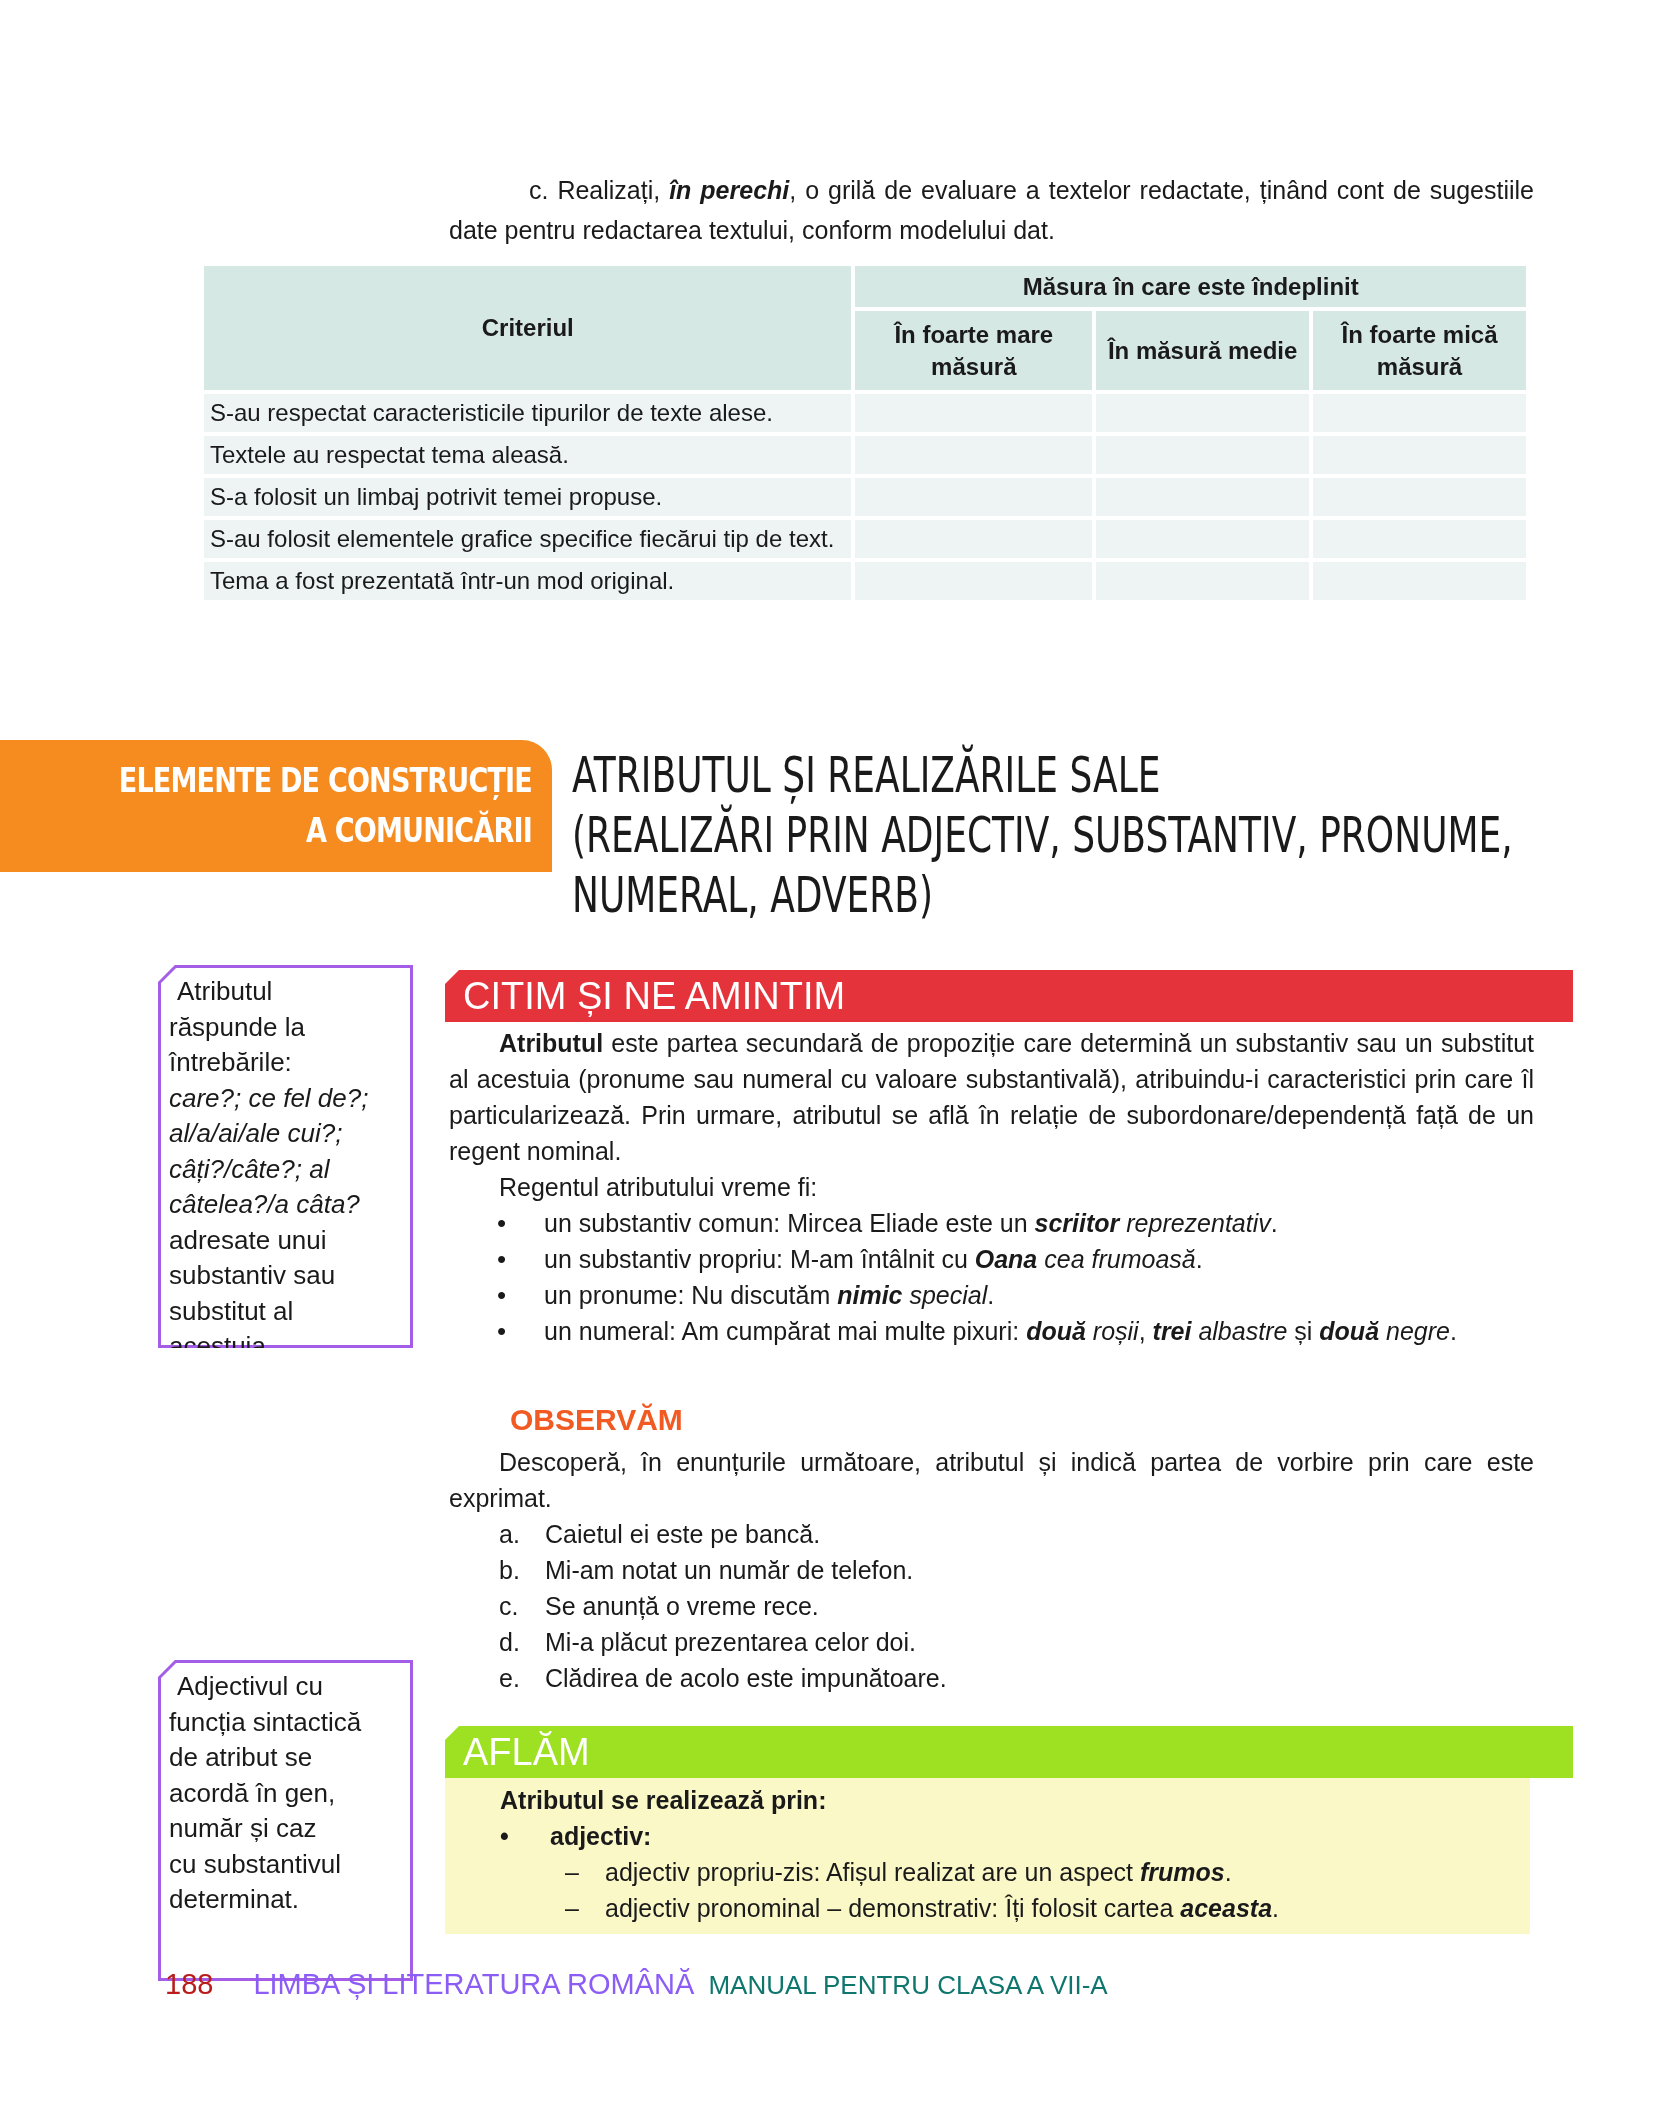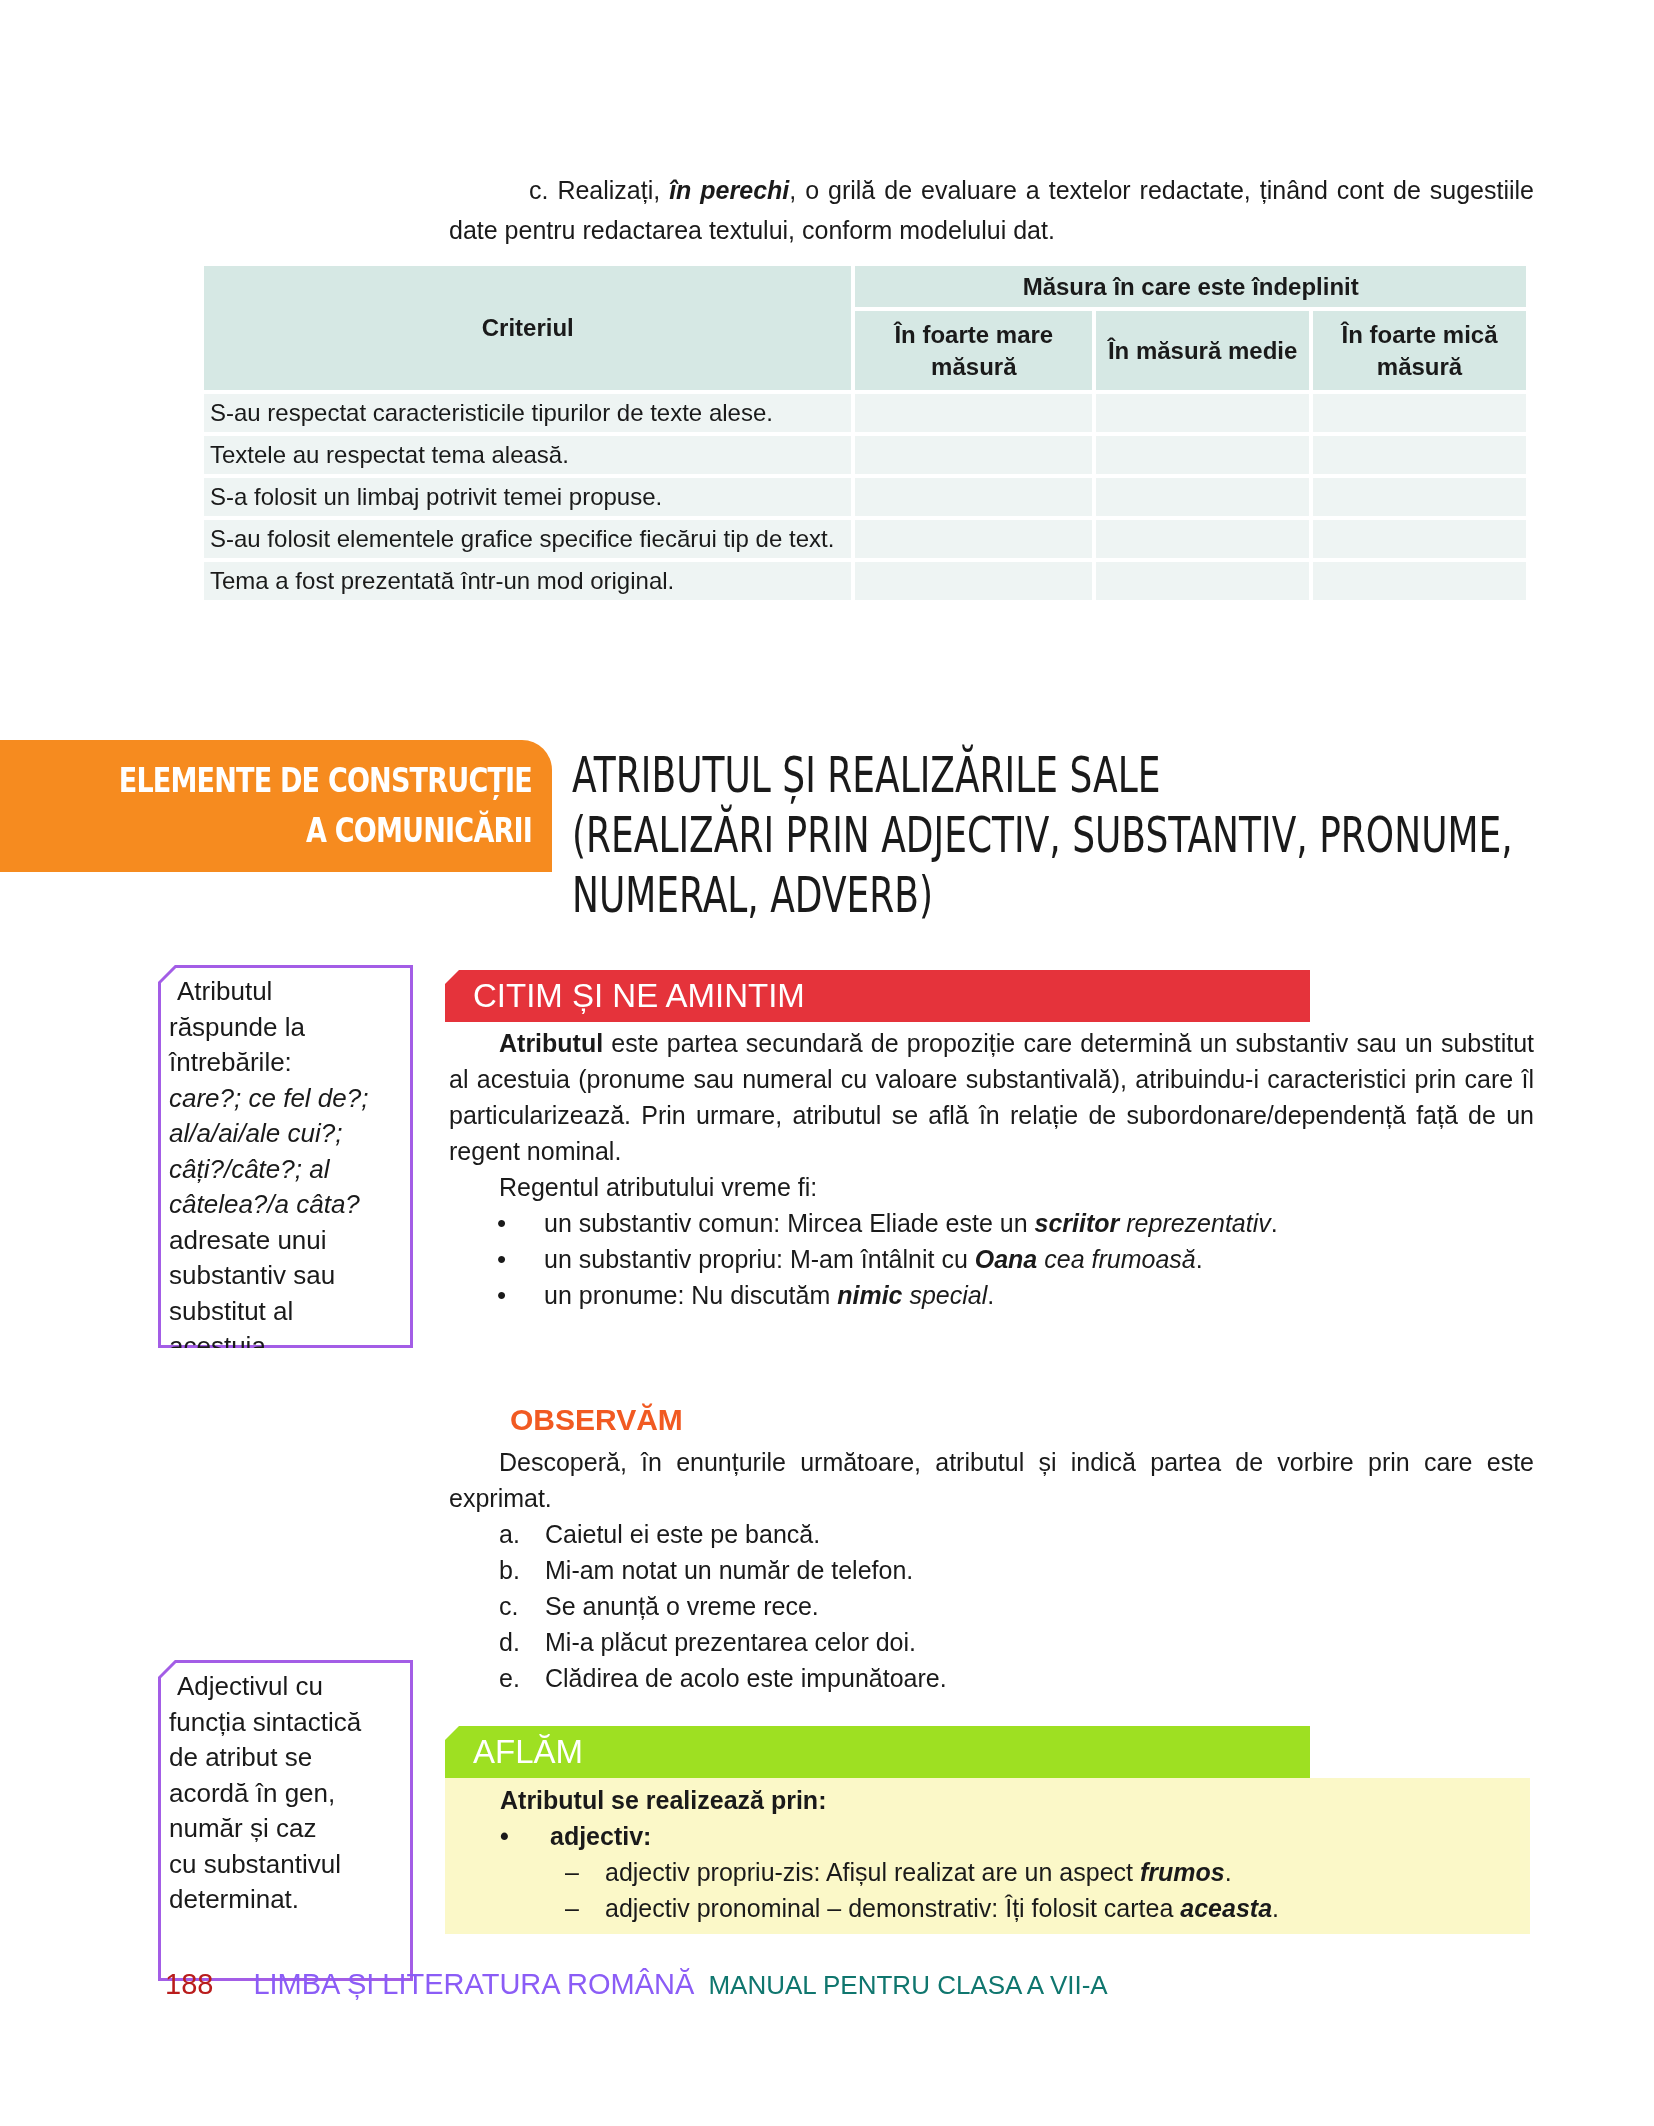--- a/index.html
+++ b/index.html
@@ -31,22 +31,22 @@
 
   
   .side-note { left: 158px; width: 255px; border: 3px solid #a35de6; background: #fff;
                font-size: 26px; line-height: 35.5px; padding: 6px 8px 8px 8px; box-sizing: border-box;
                clip-path: polygon(18px 0, 100% 0, 100% 100%, 0 100%, 0 18px); }
   .side-note::before { content: ""; }
   .note1 { top: 965px; height: 383px; }
   .note2 { top: 1660px; height: 321px; }
 
   
-  .bar { left: 445px; width: 865px; height: 52px; color: #fff; font-size: 33px; line-height: 52px;
-         padding-left: 28px; box-sizing: border-box;
+  .bar { left: 445px; width: 1128px; height: 52px; color: #fff; font-size: 38px; line-height: 52px;
+         padding-left: 18px; box-sizing: border-box;
          clip-path: polygon(14px 0, 100% 0, 100% 100%, 0 100%, 0 14px); }
   .bar-red { top: 970px; background: #e5333b; }
   .bar-green { top: 1726px; background: #9ee022; }
 
   .body-text { left: 449px; width: 1085px; font-size: 25px; line-height: 36px; text-align: justify; }
   .p1 { top: 1025px; }
   .p1 .indent { padding-left: 50px; }
 
   ul.regent { list-style: none; margin: 0; padding: 0; }
   ul.regent li { position: relative; padding-left: 95px; }
@@ -157,20 +157,21 @@
 
 <div class="abs bar bar-red">CITIM ȘI NE AMINTIM</div>
 
 <div class="abs body-text p1">
   <div><span class="indent"></span><b>Atributul</b><span> este partea secundară de propoziție care determină un substantiv sau un substitut al acestuia (pronume sau numeral cu valoare substantivală), atribuindu-i caracteristici prin care îl particularizează. Prin urmare, atributul se află în relație de subordonare/dependență față de un regent nominal.</span></div>
   <div style="padding-left:50px">Regentul atributului vreme fi:</div>
   <ul class="regent">
     <li><span>un substantiv comun: Mircea Eliade este un </span><b><i>scriitor</i></b><i> reprezentativ</i><span>.</span></li>
     <li><span>un substantiv propriu: M-am întâlnit cu </span><b><i>Oana</i></b><i> cea frumoasă</i><span>.</span></li>
     <li><span>un pronume: Nu discutăm </span><b><i>nimic</i></b><i> special</i><span>.</span></li>
+    <li><span>un numeral: Am cumpărat mai multe pixuri: </span><b><i>două</i></b><i> roșii</i><span>, </span><b><i>trei</i></b><i> albastre</i><span> și </span><b><i>două</i></b><i> negre</i><span>.</span></li>
   </ul>
 </div>
 
 <div class="abs observam">OBSERVĂM</div>
 <div class="abs body-text p2">
   <div><span class="indent"></span><span>Descoperă, în enunțurile următoare, atributul și indică partea de vorbire prin care este exprimat.</span></div>
   <ol class="ex">
     <li><span class="lt">a.</span><span>Caietul ei este pe bancă.</span></li>
     <li><span class="lt">b.</span><span>Mi-am notat un număr de telefon.</span></li>
     <li><span class="lt">c.</span><span>Se anunță o vreme rece.</span></li>

